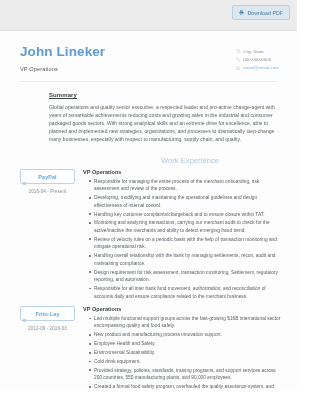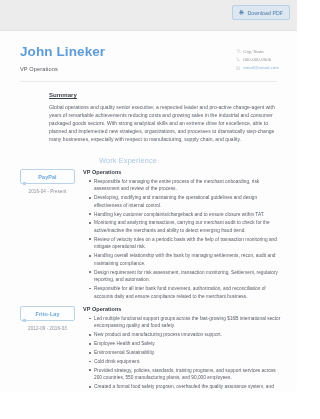--- a/index.html
+++ b/index.html
@@ -108,20 +108,21 @@
     letter-spacing: .04px;
     text-align: left;
   }
 
   .we-title {
     margin-top: 13px;
     padding-left: 79px;
     font-size: 7.4px;
     color: #a9c6e3;
     letter-spacing: .12px;
+    text-align: center;
   }
 
   
   .job {
     display: flex;
     align-items: flex-start;
     margin-top: 4px;
   }
   .job + .job { margin-top: 5px; }
 

